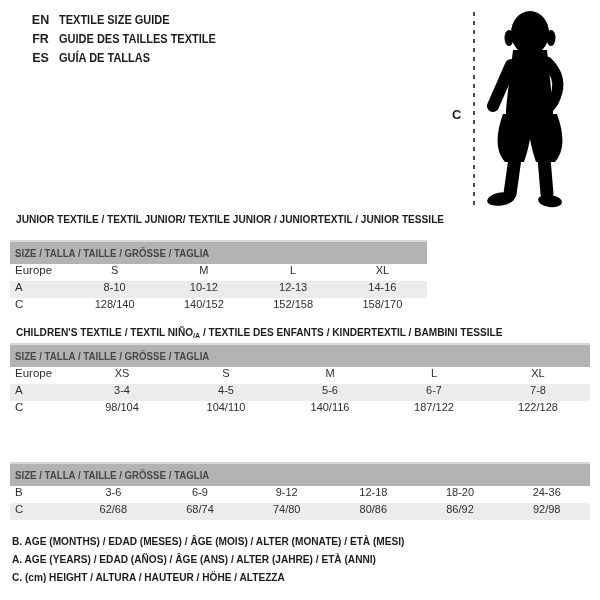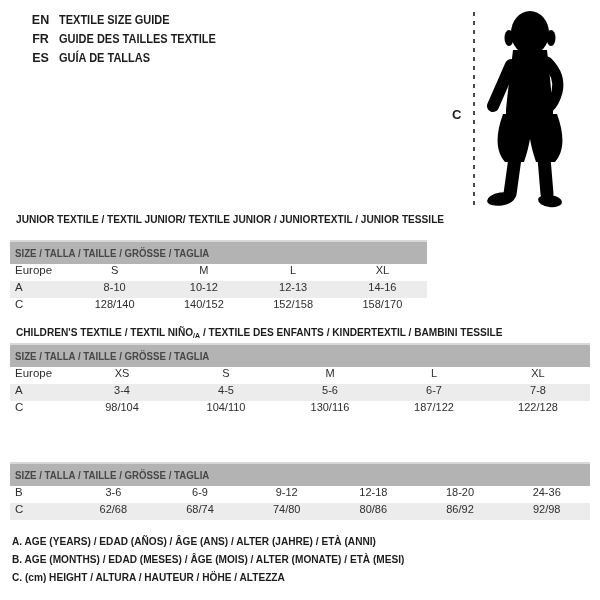--- a/index.html
+++ b/index.html
@@ -132,21 +132,21 @@
       <span class="cell">3-4</span>
       <span class="cell">4-5</span>
       <span class="cell">5-6</span>
       <span class="cell">6-7</span>
       <span class="cell">7-8</span>
     </div>
     <div class="trow">
       <span class="rlabel">C</span>
       <span class="cell">98/104</span>
       <span class="cell">104/110</span>
-      <span class="cell">130/116</span>
+      <span class="cell">140/116</span>
       <span class="cell">187/122</span>
       <span class="cell">122/128</span>
     </div>
   </div>
 
   <div class="size-table w-full" style="top:462px;">
     <div class="band">
       <span class="cond">SIZE / TALLA / TAILLE / GRÖSSE / TAGLIA</span>
     </div>
     <div class="trow">
@@ -163,18 +163,18 @@
       <span class="cell">62/68</span>
       <span class="cell">68/74</span>
       <span class="cell">74/80</span>
       <span class="cell">80/86</span>
       <span class="cell">86/92</span>
       <span class="cell">92/98</span>
     </div>
   </div>
 
   <div class="legend">
+    <div class="legend-line"><span class="cond">B. AGE (MONTHS) / EDAD (MESES) / ÂGE (MOIS) / ALTER (MONATE) / ETÀ (MESI)</span></div>
     <div class="legend-line"><span class="cond">A. AGE (YEARS) / EDAD (AÑOS) / ÂGE (ANS) / ALTER (JAHRE) / ETÀ (ANNI)</span></div>
-    <div class="legend-line"><span class="cond">B. AGE (MONTHS) / EDAD (MESES) / ÂGE (MOIS) / ALTER (MONATE) / ETÀ (MESI)</span></div>
     <div class="legend-line"><span class="cond">C. (cm) HEIGHT / ALTURA / HAUTEUR / HÖHE / ALTEZZA</span></div>
   </div>
 
 </div>
 
 </body></html>

